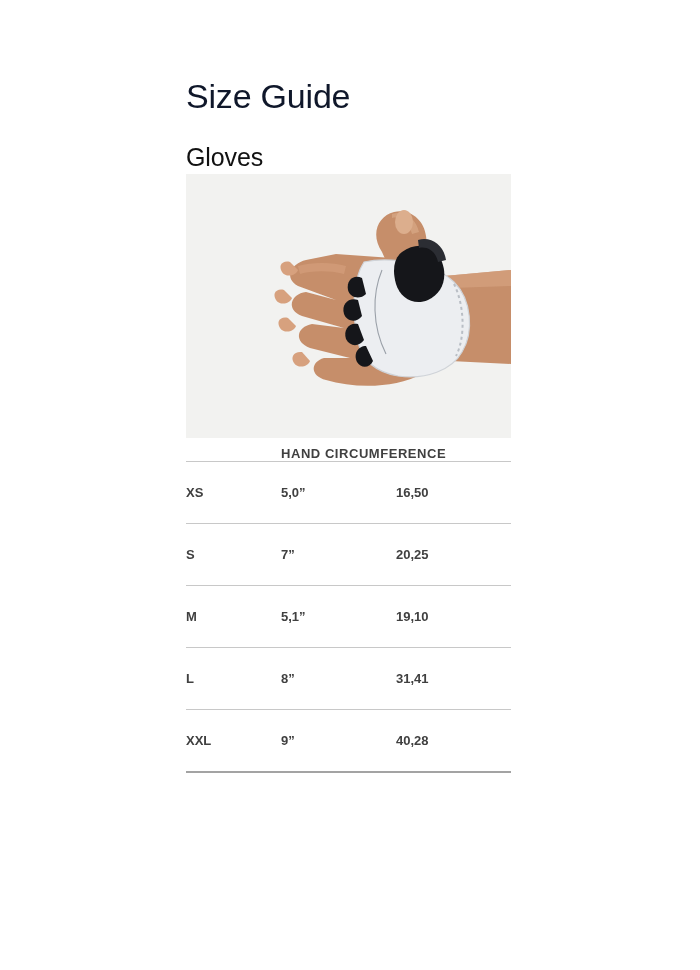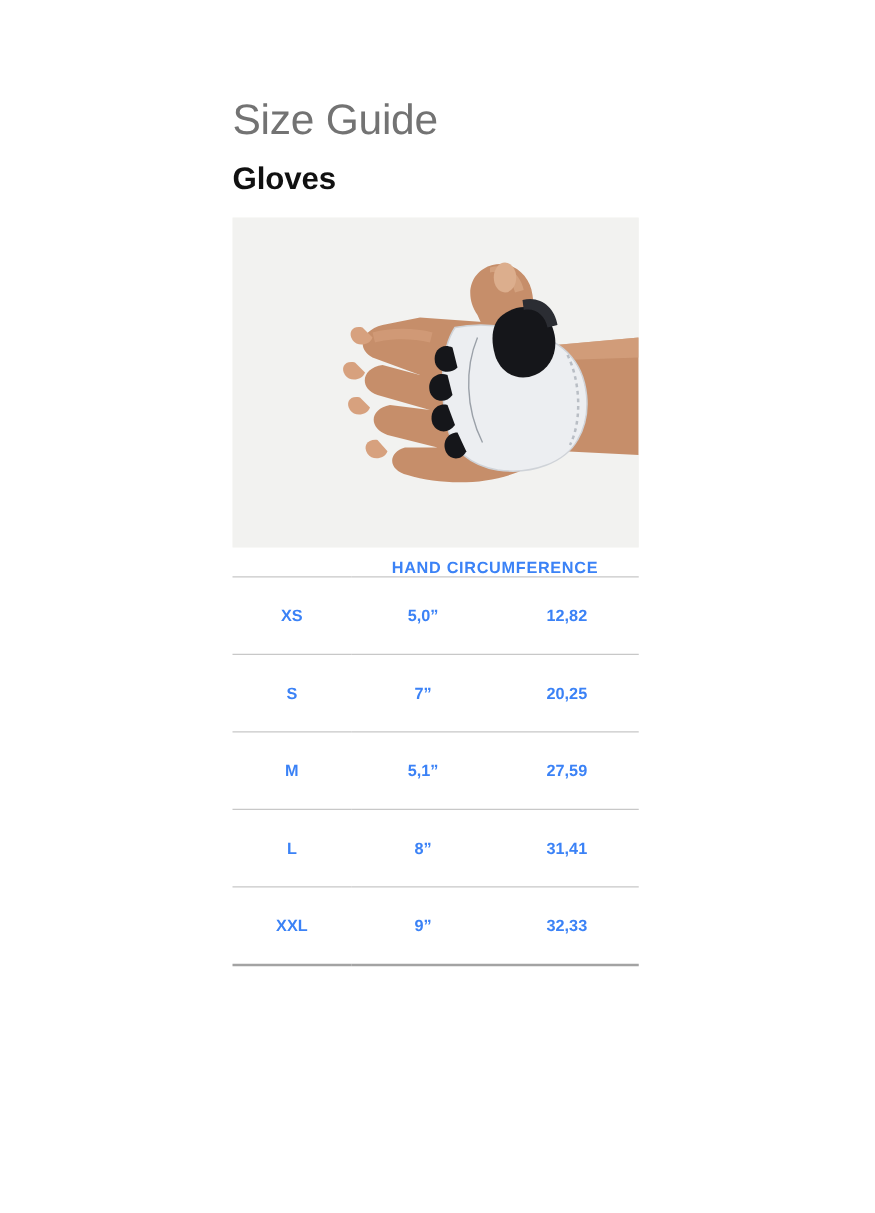--- a/index.html
+++ b/index.html
@@ -22,30 +22,30 @@
     box-sizing: border-box;
     padding: 0;
   }
   .title {
     position: absolute;
     left: 186px;
     top: 36px;
     font-size: 34px;
     font-weight: 400;
     letter-spacing: -0.2px;
-    color: #737373;
+    color: #0f172a;
     line-height: 1.2;
     margin-top: 40px;
   }
   .subtitle {
     position: absolute;
     left: 186px;
-    top: 108px;
+    top: 122px;
     font-size: 25px;
-    font-weight: 700;
+    font-weight: 400;
     color: #111111;
     letter-spacing: -0.1px;
   }
 
   
   .image-block {
     position: absolute;
     left: 186px;
     top: 174px;
     width: 325px;
@@ -62,23 +62,23 @@
     top: 446px;
     width: 325px;
   }
   table.size-table {
     border-collapse: collapse;
     width: 325px;
     table-layout: fixed;
   }
   table.size-table th,
   table.size-table td {
-    text-align: center;
+    text-align: left;
     font-size: 13px;
-    color: #3b82f6;
+    color: #404040;
     padding: 0;
   }
   .group-head th {
     font-size: 11.5px;
     font-weight: 700;
     letter-spacing: 0.55px;
     padding-bottom: 10px;
     padding-top: 4px;
   }
   .col-head th {
@@ -162,39 +162,39 @@
       <thead>
         <tr class="group-head">
           <th></th>
           <th colspan="2">HAND CIRCUMFERENCE</th>
         </tr>
       </thead>
       <tbody>
         <tr>
           <td>XS</td>
           <td>5,0”</td>
-          <td>12,82</td>
+          <td>16,50</td>
         </tr>
         <tr>
           <td>S</td>
           <td>7”</td>
           <td>20,25</td>
         </tr>
         <tr>
           <td>M</td>
           <td>5,1”</td>
-          <td>27,59</td>
+          <td>19,10</td>
         </tr>
         <tr>
           <td>L</td>
           <td>8”</td>
           <td>31,41</td>
         </tr>
         <tr>
           <td>XXL</td>
           <td>9”</td>
-          <td>32,33</td>
+          <td>40,28</td>
         </tr>
       </tbody>
     </table>
   </div>
 
 </div>
 
 </body></html>

